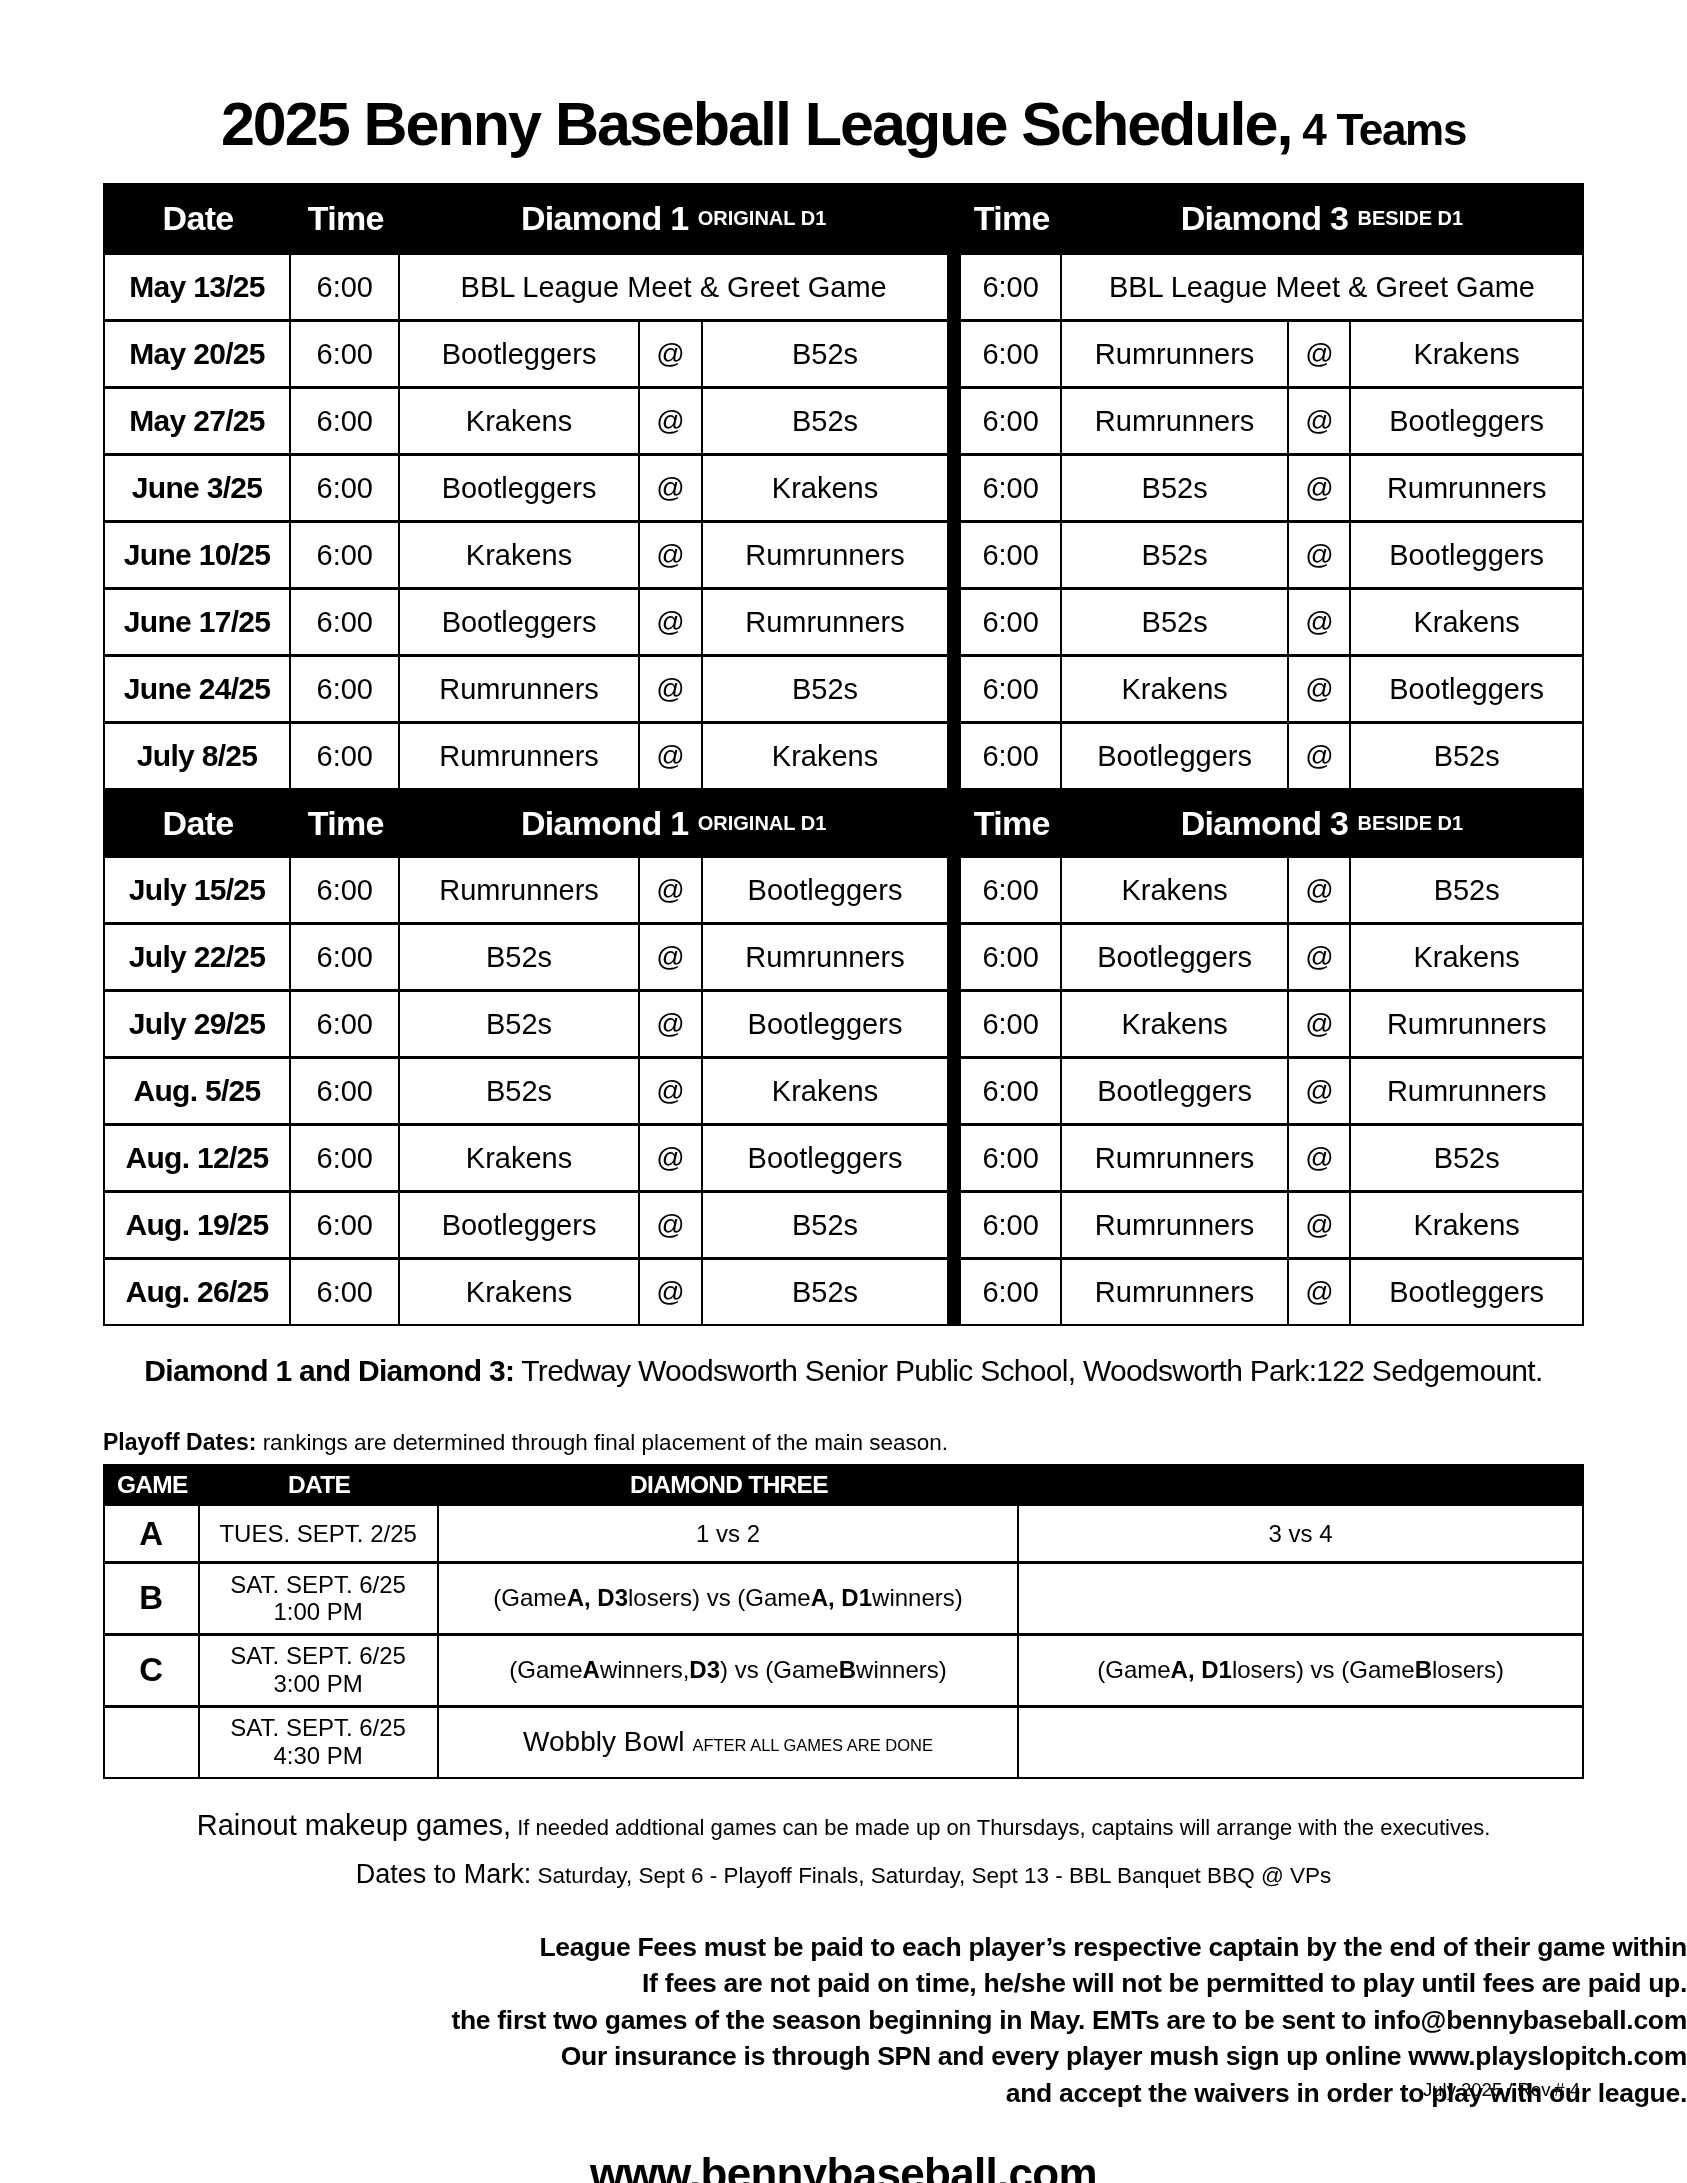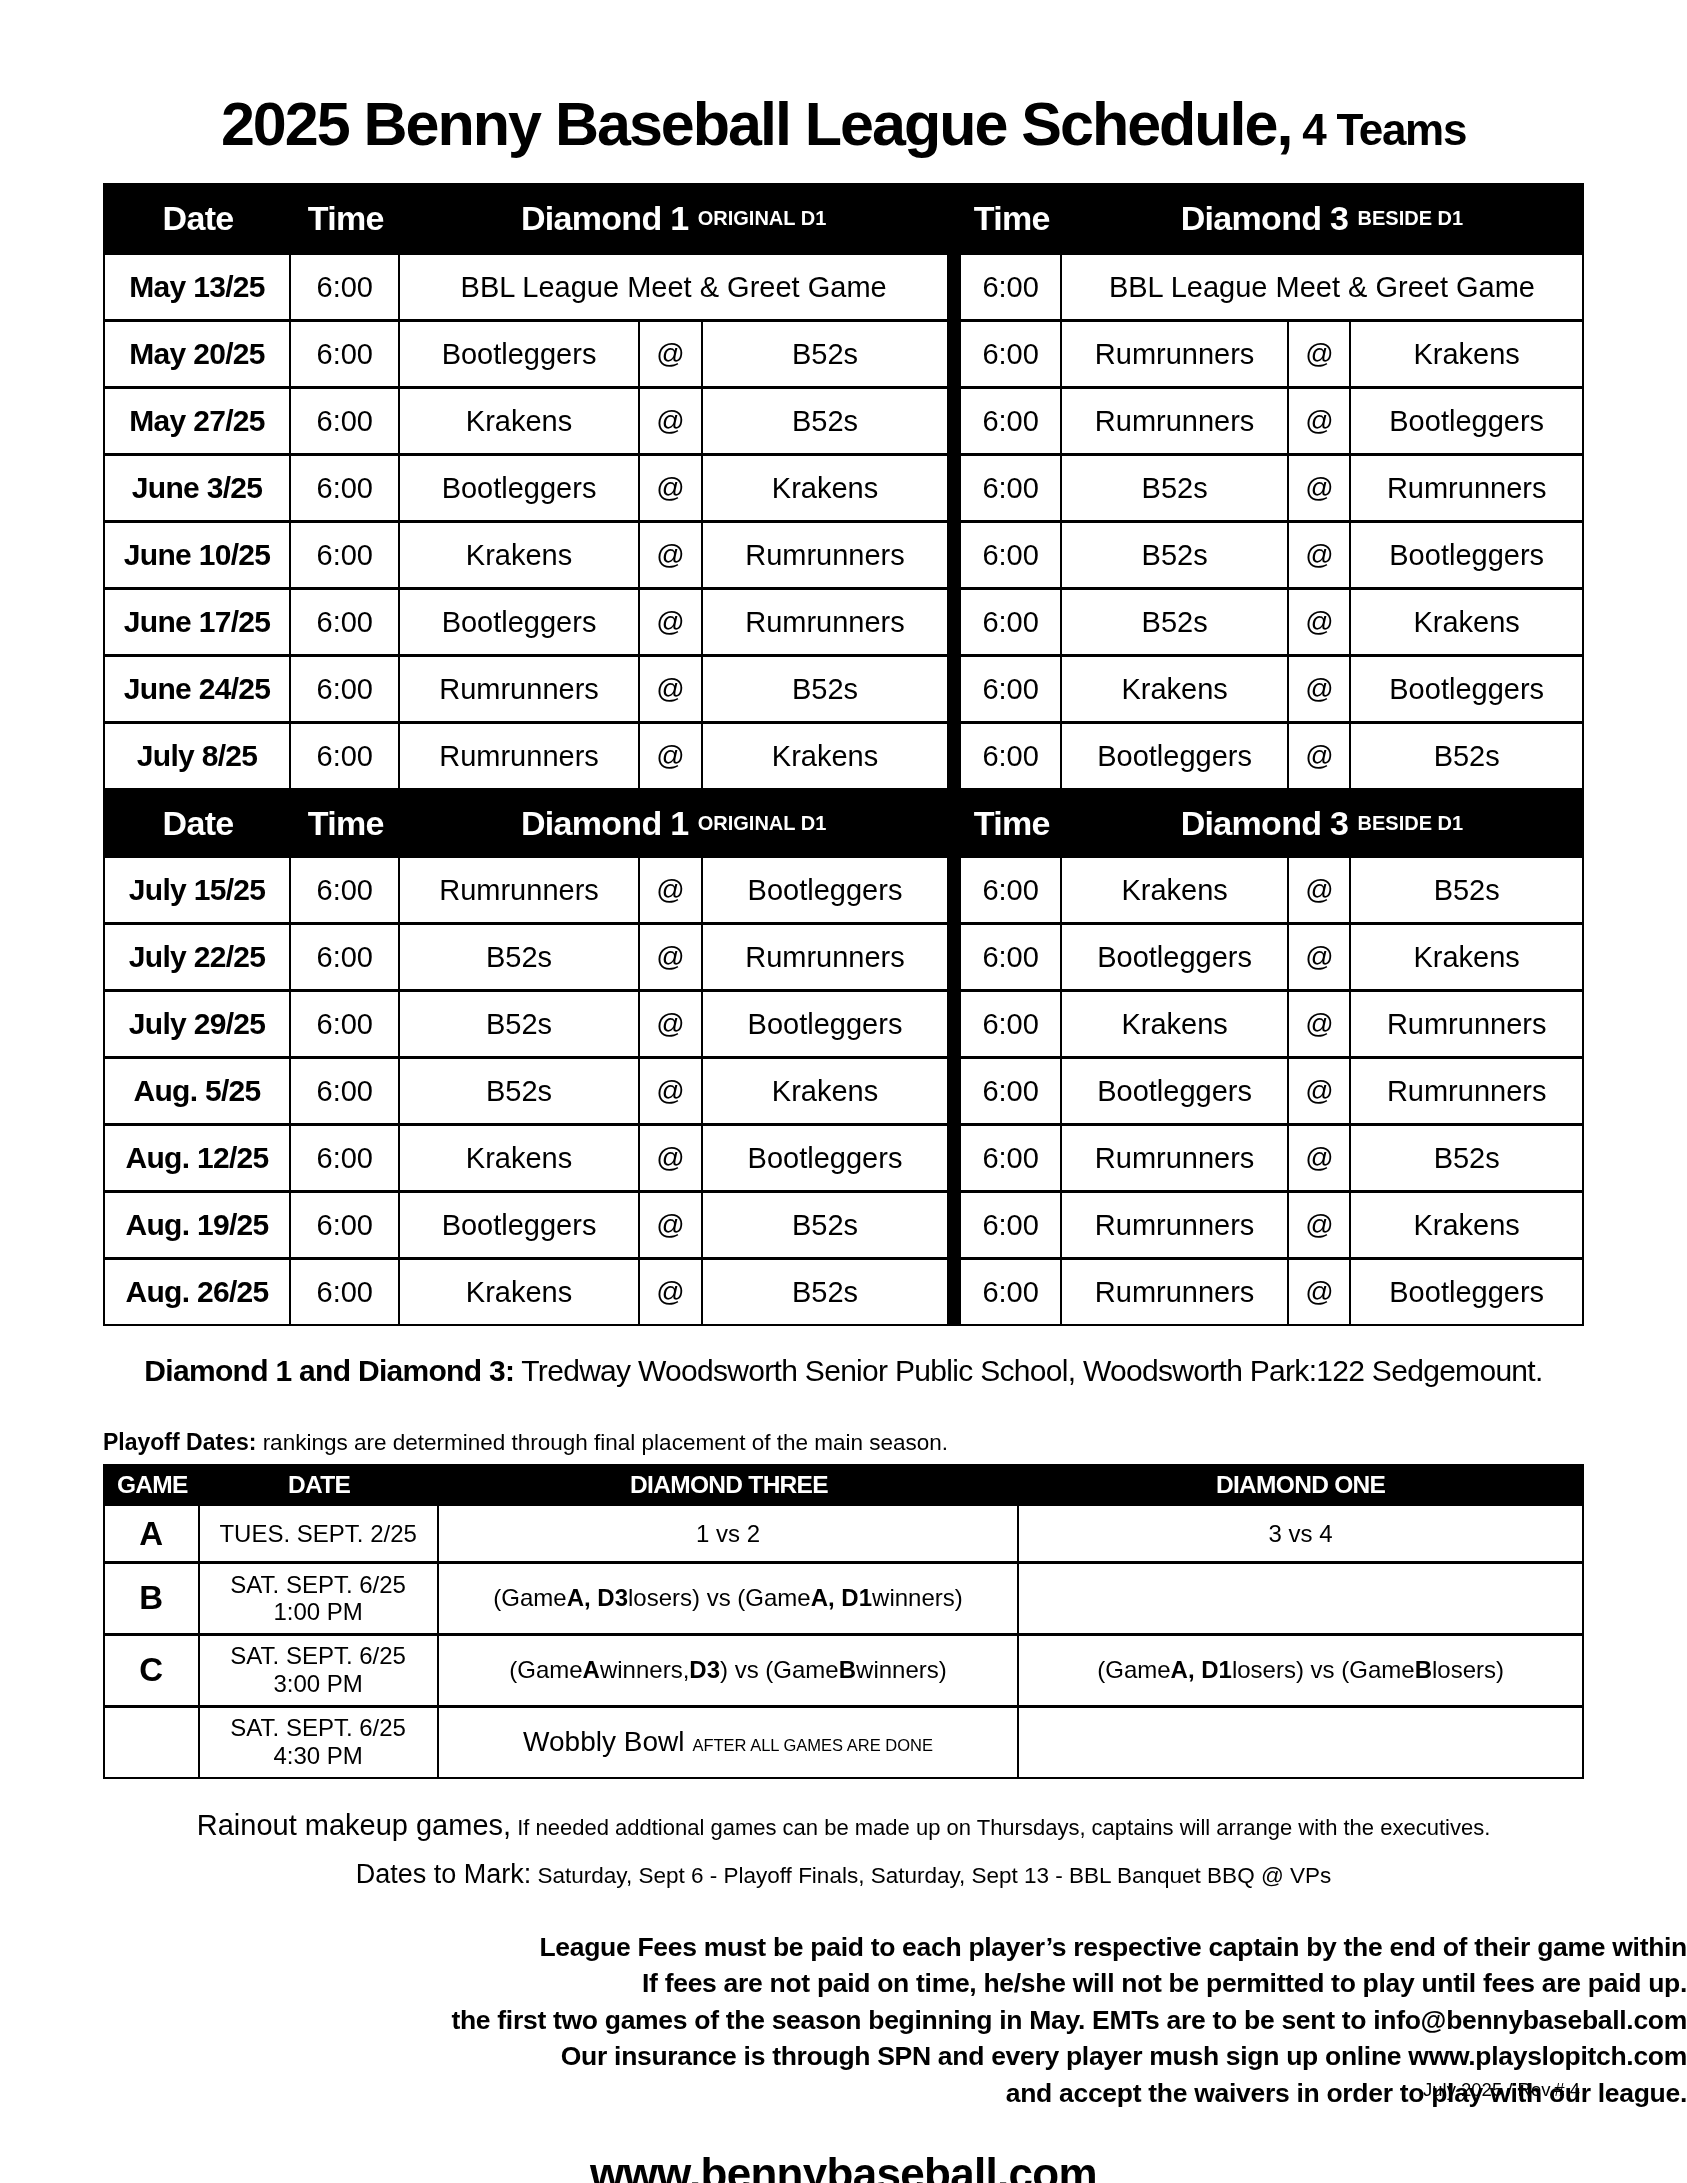--- a/index.html
+++ b/index.html
@@ -319,21 +319,20 @@
 <div class="loc-note"><b>Diamond 1 and Diamond 3:</b><span> Tredway Woodsworth Senior Public School, Woodsworth Park:122 Sedgemount.</span></div>
 
 <div class="pintro"><b>Playoff Dates:</b><span> rankings are determined through final placement of the main season.</span></div>
 
 <div class="ptable">
 
   <div class="pgr phead">
     <div class="phc">GAME</div>
     <div class="phc">DATE</div>
     <div class="phc">DIAMOND THREE</div>
-    <div class="phc">DIAMOND ONE</div>
   </div>
 
   <div class="pgr prow">
     <div class="pc pgame rb">A</div>
     <div class="pc pdate rb">
       <span>TUES. SEPT. 2/25</span>
       <span></span>
     </div>
     <div class="pc pmatch rb">
         <span>1 vs 2</span>

